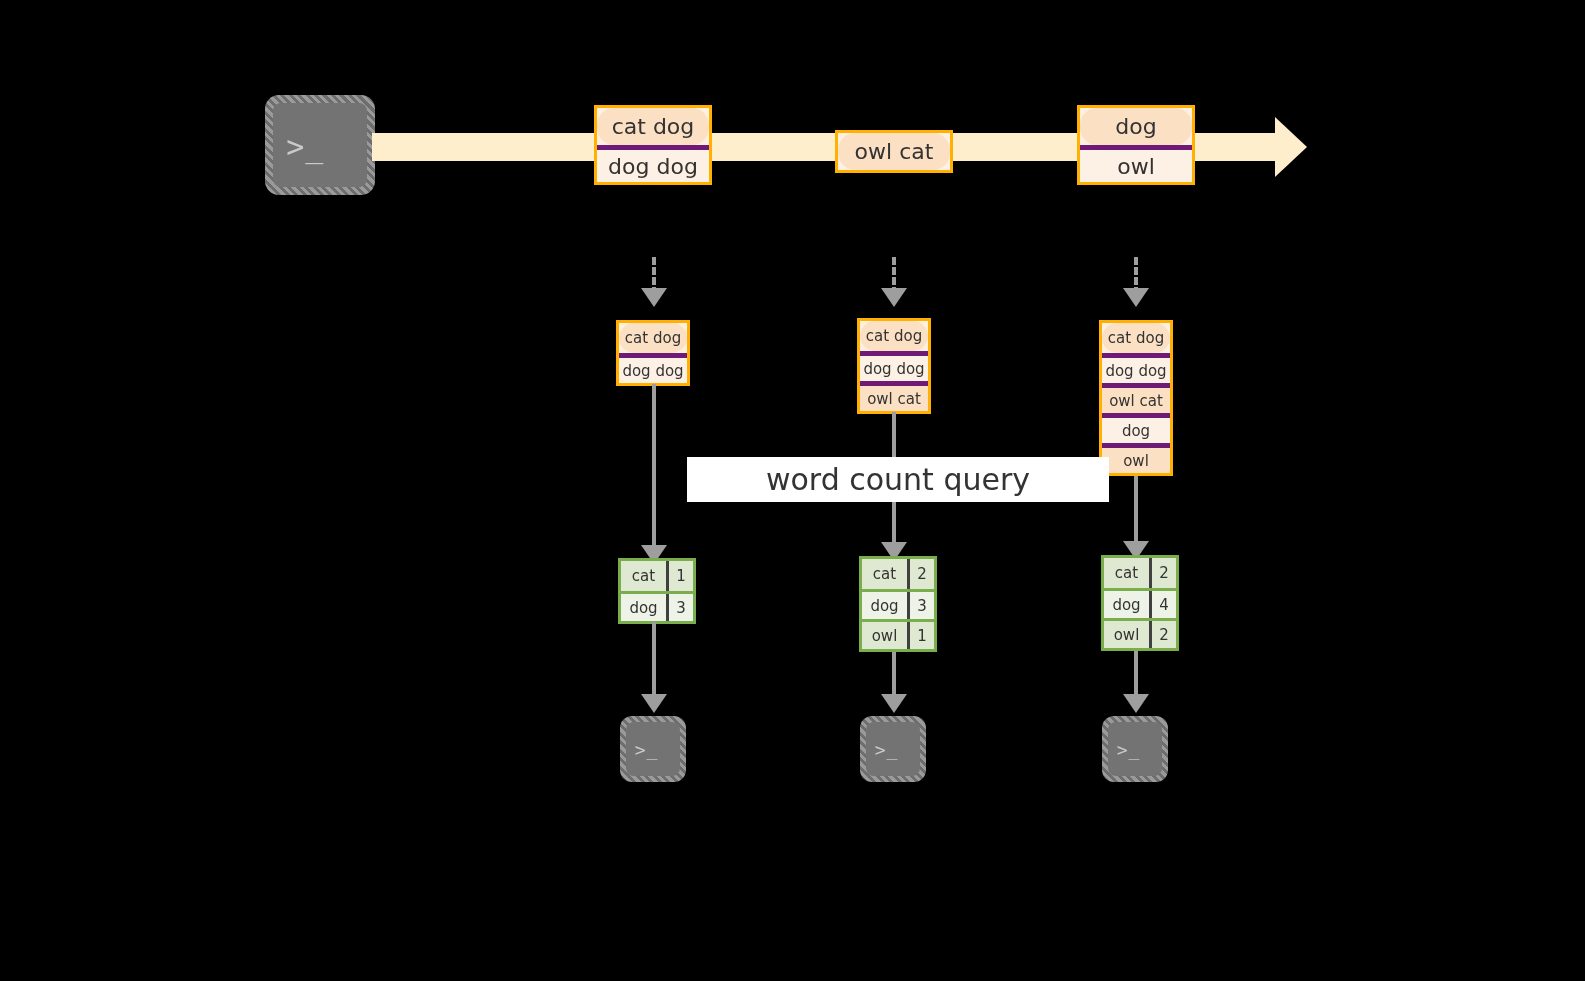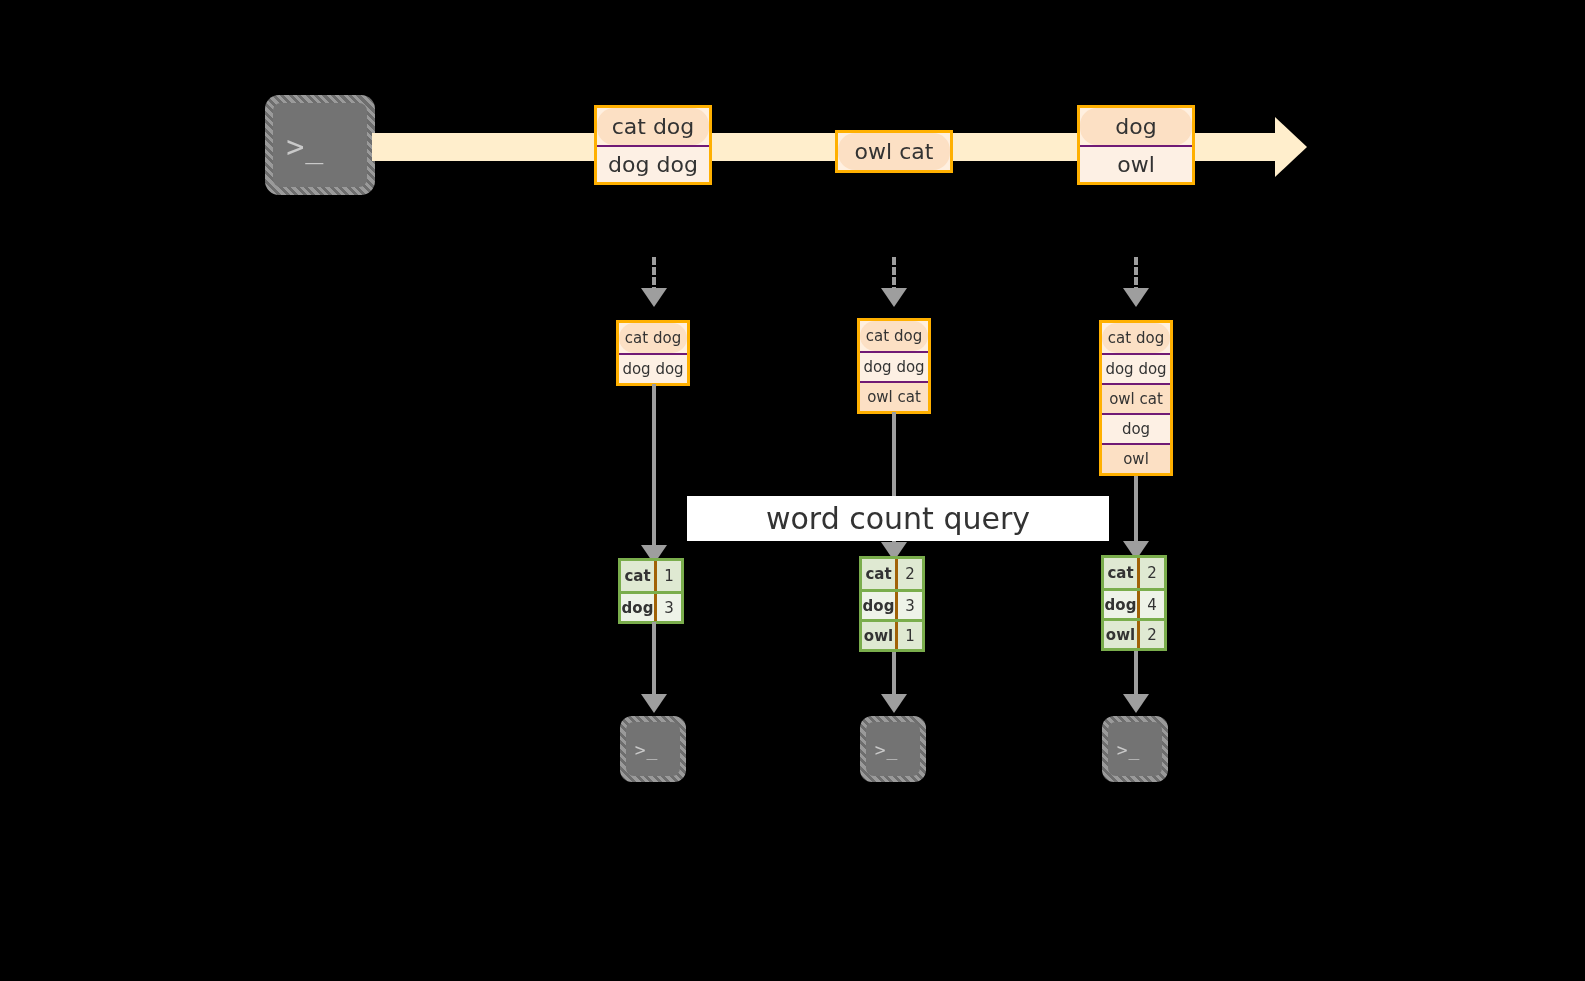--- a/index.html
+++ b/index.html
@@ -65,21 +65,21 @@
     background: #fff0e0;
     display: flex;
     flex-direction: column;
   }
   .evt-group .evt {
     display: flex;
     align-items: center;
     justify-content: center;
     color: #333333;
     white-space: nowrap;
-    border-top: 2px solid #701a75;
+    border-top: 5px solid #701a75;
   }
   .evt-group .evt:first-child { border-top: none; border-radius: 17px; }
   .evt-group .evt.shade-a { background: #fce0c4; }
   .evt-group .evt.shade-b { background: #fdf0e4; }
 
   .evt-group.top .evt { font-size: 22px; height: 37px; }
   .evt-group.stack .evt { font-size: 15px; height: 30px; }
 
   
   .result {
@@ -96,21 +96,21 @@
   }
   .result .row:first-child { border-top: none; }
   .result .cell {
     display: flex;
     align-items: center;
     justify-content: center;
     color: #333333;
     font-size: 15px;
     white-space: nowrap;
   }
-  .result .cell.word { width: 36px; border-right: 3px solid #a16207; font-weight: bold; }
+  .result .cell.word { width: 48px; border-right: 3px solid #404040; }
   .result .cell.count { width: 24px; }
   .result .row.shade-a .cell { background: #dfe9d2; }
   .result .row.shade-b .cell { background: #eef3e8; }
 
   
   .vline-dashed {
     position: absolute;
     width: 0;
     border-left: 4px dashed #9e9e9e;
   }
@@ -130,21 +130,20 @@
   
   .query-label {
     position: absolute;
     background: #ffffff;
     display: flex;
     align-items: center;
     justify-content: center;
     color: #333333;
     font-size: 30px;
     white-space: nowrap;
-    margin-top: 39px;
   }
 </style>
 </head>
 <body>
 
 <div id="stage">
 
   <div class="terminal big" style="left:265px; top:95px;">
     <div class="inner"></div>
     <div class="prompt">&gt;_</div>

